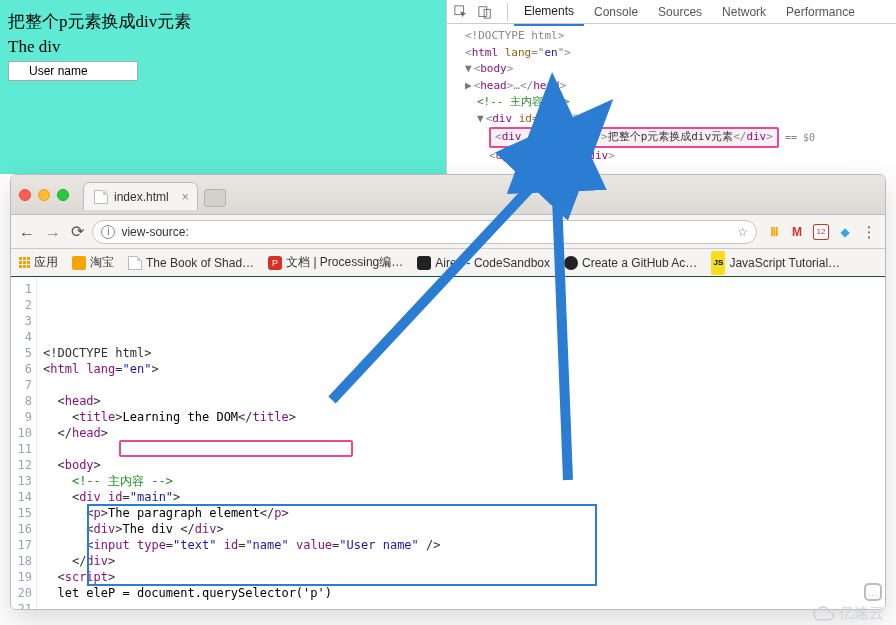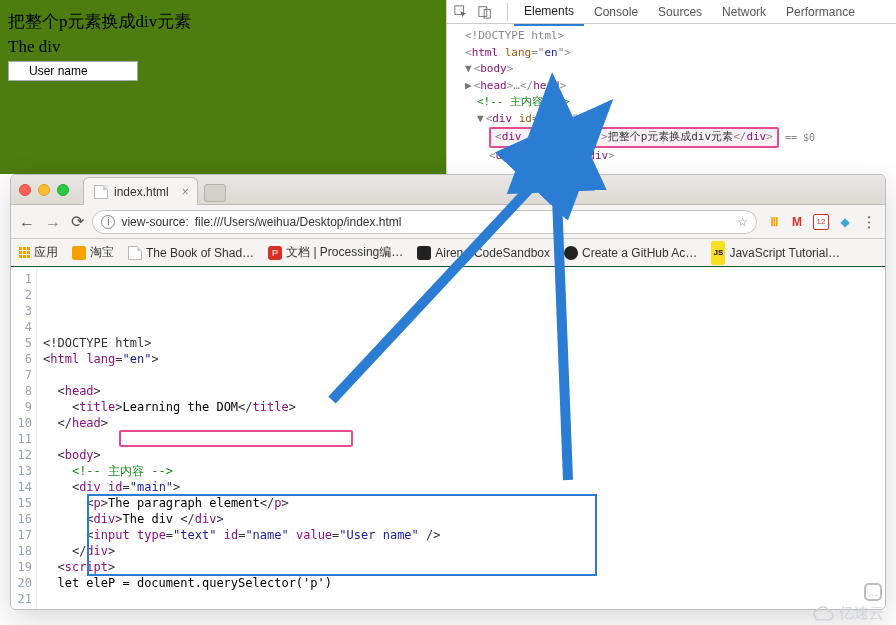--- a/index.html
+++ b/index.html
@@ -11,21 +11,21 @@
       position: relative;
       background: #fff;
       overflow: hidden;
     }
 
     
     .top-area {
       position: absolute;
       left: 0; top: 0; right: 0;
       height: 174px;
-      background: #4d7c0f;
+      background: #5eead4;
     }
     .page-preview {
       position: absolute;
       left: 8px; top: 10px;
       width: 430px;
       font-family: "Times New Roman", serif;
       color: #000;
     }
     .page-preview .line1 { font-size: 17px; margin-bottom: 4px; }
     .page-preview .line2 { font-size: 17px; margin-bottom: 4px; }
@@ -110,21 +110,21 @@
       top: 174px;
       width: 876px;
       height: 436px;
       background: #fff;
       border: 1px solid #bcbcbc;
       border-radius: 6px;
       box-shadow: 0 10px 30px rgba(0,0,0,0.15);
       overflow: hidden;
     }
     .titlebar {
-      height: 30px;
+      height: 40px;
       background: linear-gradient(#e9e6e3, #ddd9d4);
       border-bottom: 1px solid #bdbdbd;
       display: flex;
       align-items: center;
       padding: 0 8px;
       position: relative;
     }
     .traffic { display: flex; gap: 7px; margin-right: 14px; }
     .tl { width: 12px; height: 12px; border-radius: 50%; }
     .tl.red { background: #ff5f57; border: 1px solid #e14a40; }
@@ -351,21 +351,20 @@
 
   <div class="addrbar">
     <div class="navbtns">
       <span class="active">←</span>
       <span>→</span>
       <span class="active">⟳</span>
     </div>
     <div class="omnibox">
       <span class="info">i</span>
       <span>view-source:</span>
-        <span>file:///Users/weihua/Desktop/index.html</span>
       <span class="star">☆</span>
     </div>
     <div class="ext-icons">
       <span class="ext bar">Ⅲ</span>
       <span class="ext m">M</span>
       <span class="ext cal">12</span>
       <span class="ext sig">◆</span>
       <span class="ext dots">⋮</span>
     </div>
   </div>

